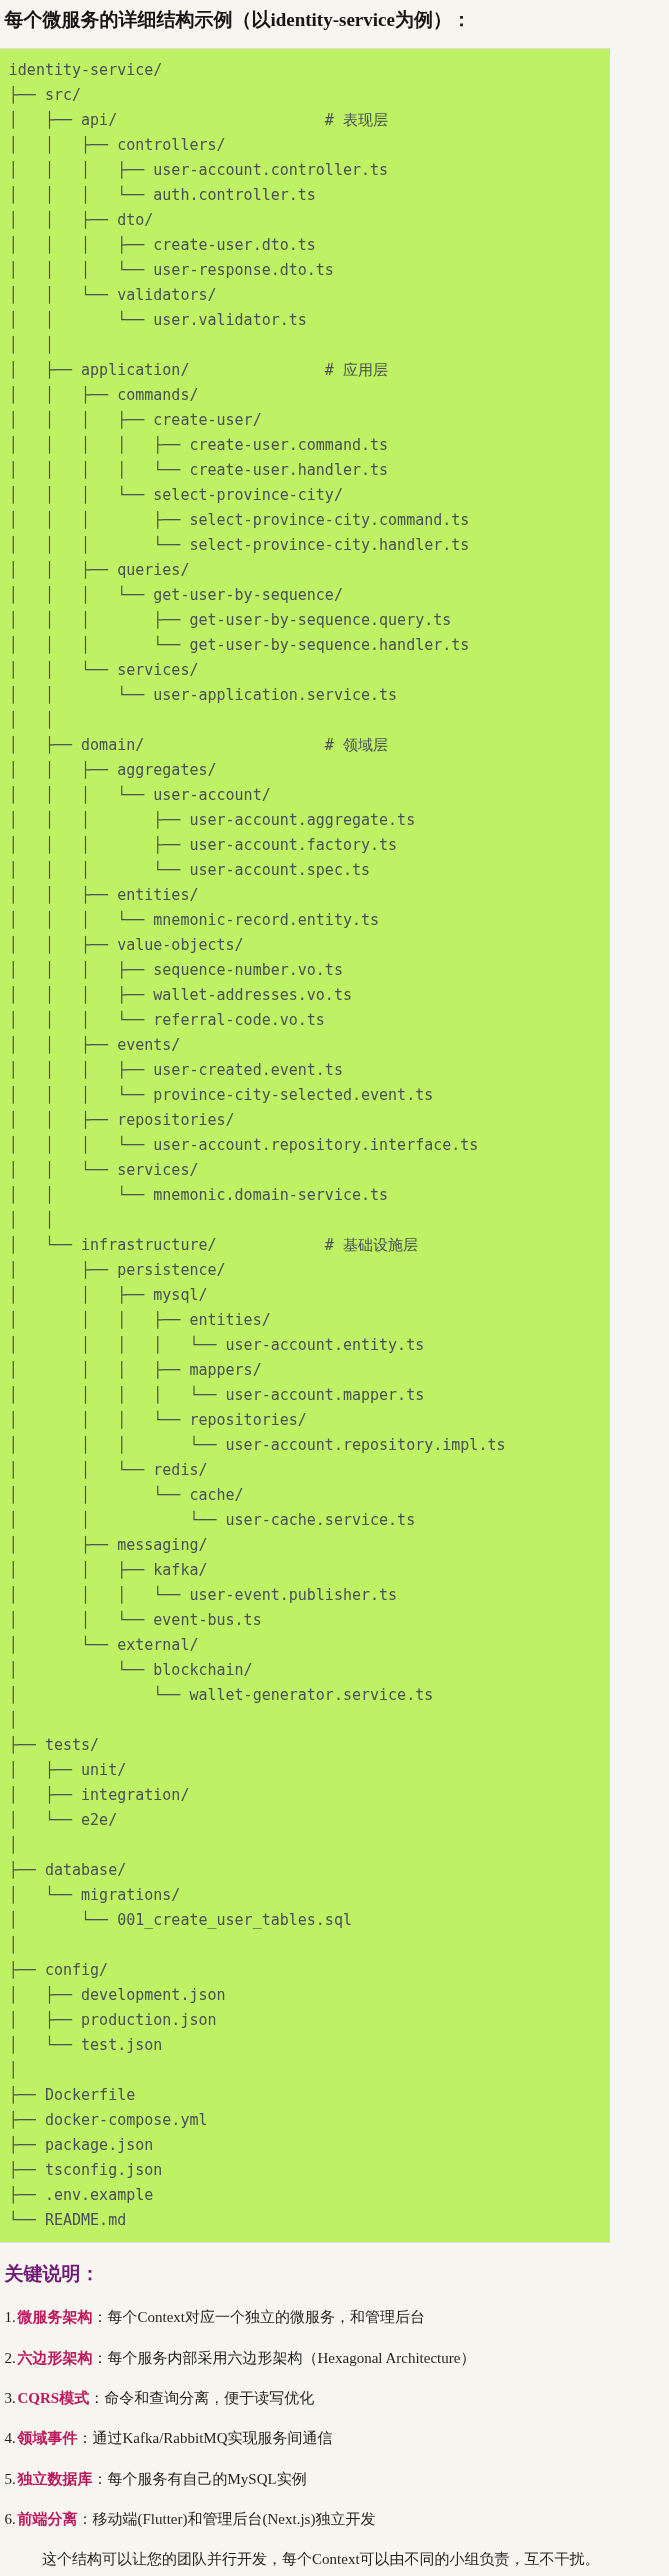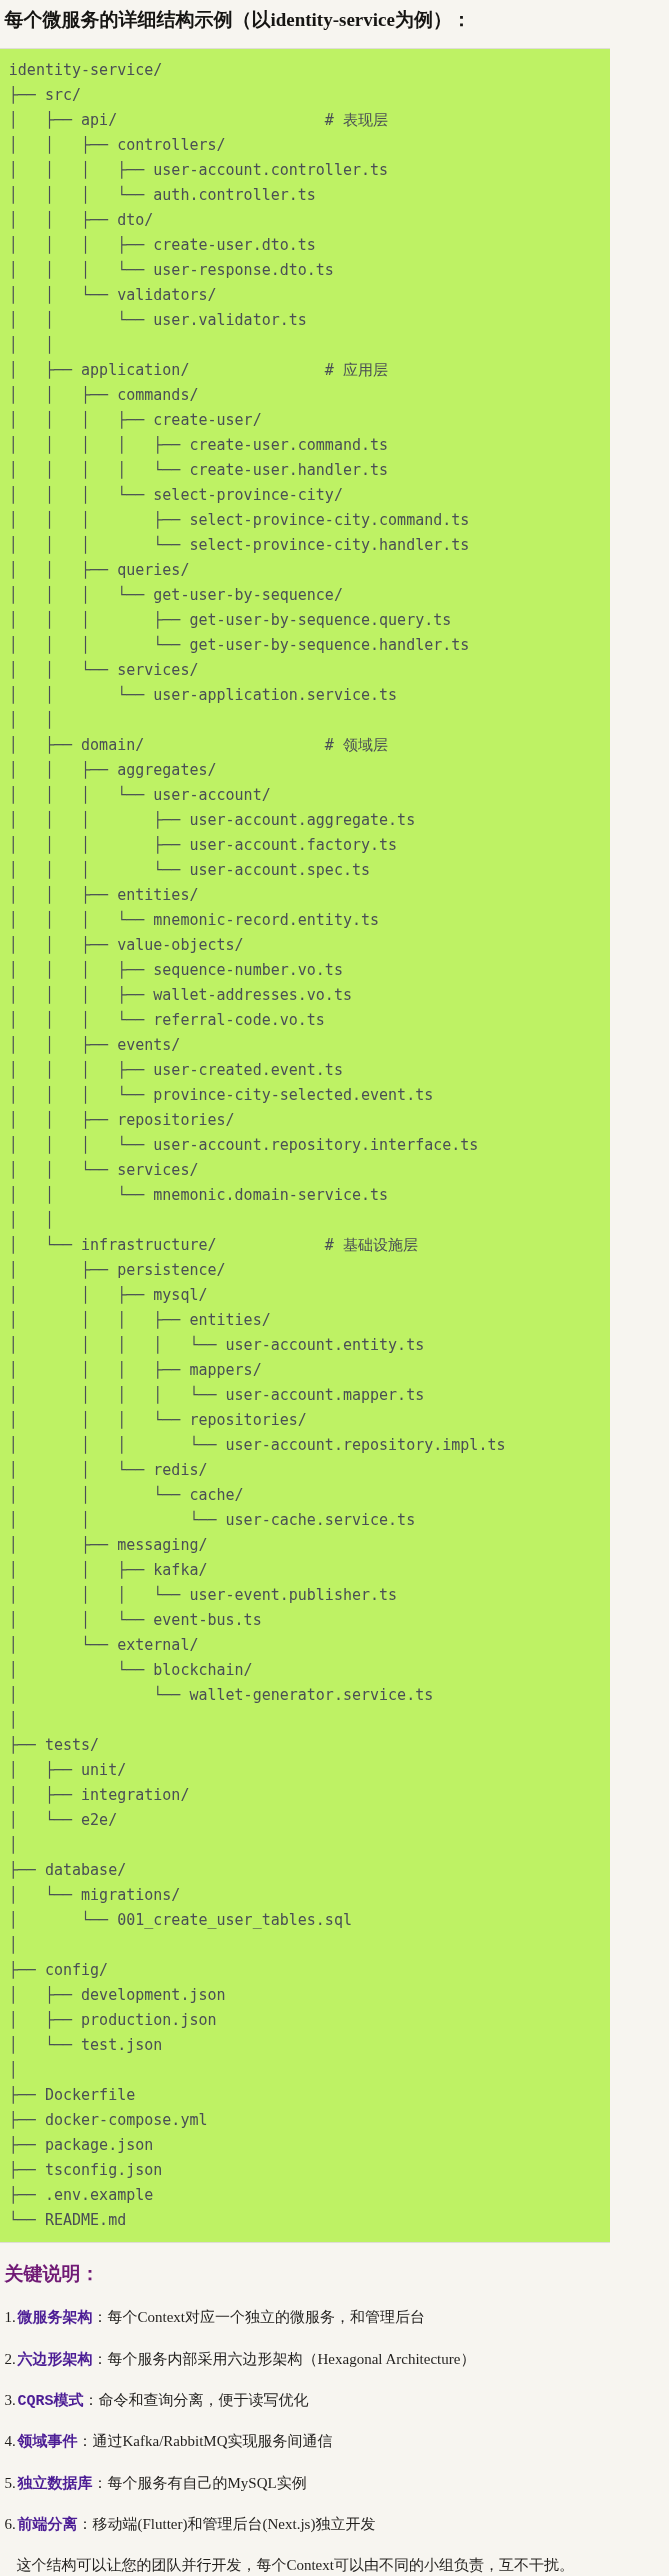--- a/index.html
+++ b/index.html
@@ -48,26 +48,27 @@
     list-style: none;
     margin: 19px 0 0 0;
     padding: 0 4.4px;
   }
   ol.notes li {
     font-size: 15px;
     line-height: 1.4;
     margin-bottom: 19.4px;
   }
   ol.notes li .num { margin-right: 1.9px; }
-  ol.notes li b.term { font-weight: 700; color: #4c1d95; font-family: Liberation Mono, monospace; }
+  ol.notes li b.term { font-weight: 700; color: #be185d; }
   p.closing {
-    margin: 12px;
+    margin: 6px;
     padding: 0 4.4px 5px 4.4px;
     font-size: 15px;
     line-height: 1.4;
+    text-align: right;
   }
 </style>
 </head>
 <body>
 
 <div class="page">
 
   <h1 class="title">每个微服务的详细结构示例（以identity-service为例）：</h1>
 
   <div class="codeblock">

